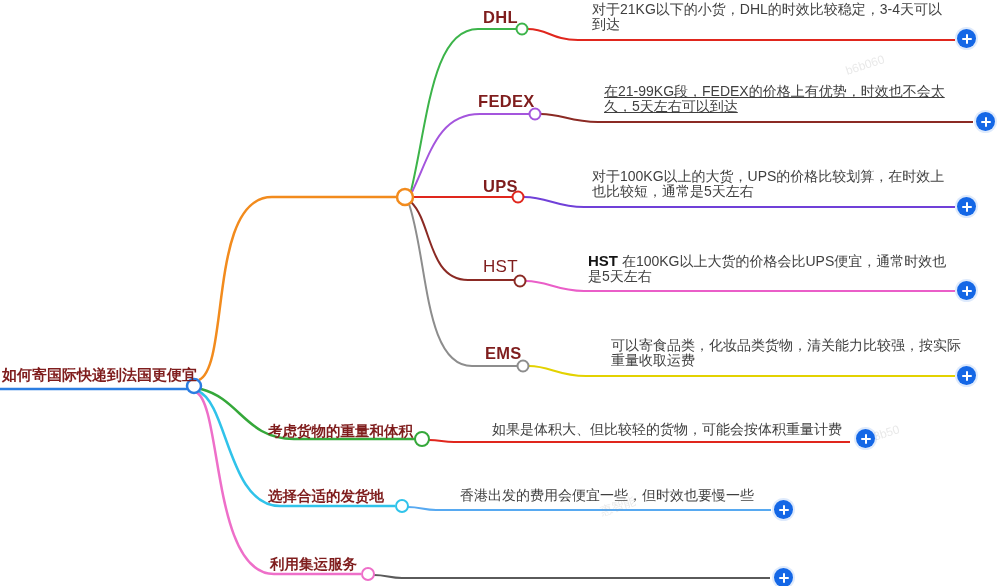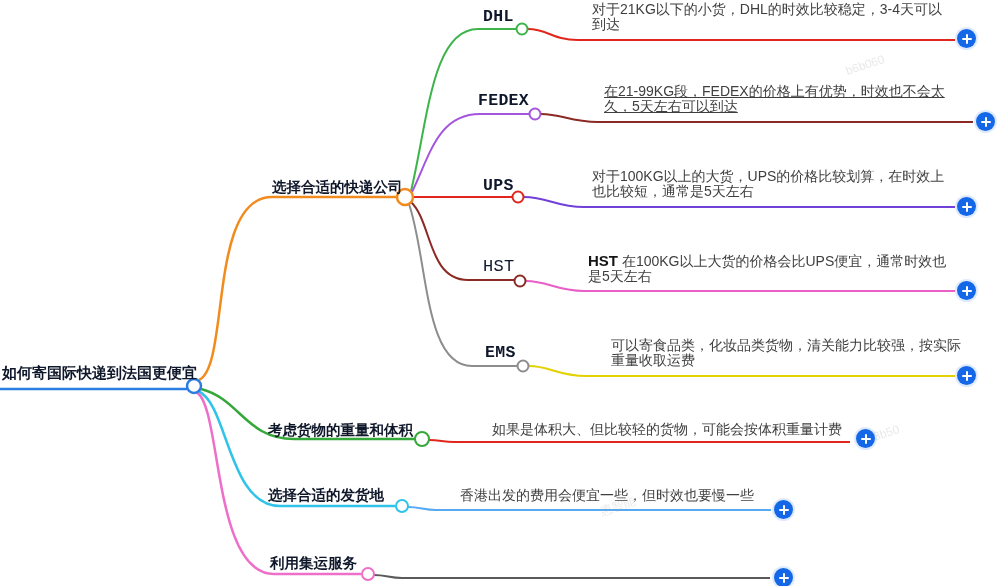--- a/index.html
+++ b/index.html
@@ -1,21 +1,21 @@
 <!DOCTYPE html>
 <html><head>
 <meta charset="utf-8">
 <style>
   html,body{margin:0;padding:0;background:#ffffff;}
   #canvas{
     position:relative;width:999px;height:586px;overflow:hidden;background:#ffffff;
     font-family:"Liberation Sans","DejaVu Sans",sans-serif;
   }
   #edges{position:absolute;left:0;top:0;z-index:1;}
-  .label{position:absolute;z-index:3;font-weight:bold;color:#0f172a;font-size:14.5px;white-space:nowrap;line-height:18px;cursor:default;font-family:Liberation Mono, monospace;}
+  .label{position:absolute;z-index:3;font-weight:bold;color:#7f1d1d;font-size:14.5px;white-space:nowrap;line-height:18px;cursor:default;}
   .latin{font-size:16.5px;letter-spacing:.3px;}
   .latin.regular{font-weight:400;font-size:17px;}
   .desc{position:absolute;z-index:3;font-size:14px;line-height:15px;color:#3f3f3f;white-space:pre-line;cursor:default;}
   .plus-btn{
     position:absolute;z-index:4;width:19px;height:19px;border-radius:50%;
     box-shadow:0 0 0 2px rgba(70,140,240,.18);cursor:pointer;
   }
   .plus-icon{position:absolute;left:0;top:0;width:100%;height:100%;display:block;}
   .plus-icon::before,.plus-icon::after{content:"";position:absolute;background:#ffffff;border-radius:1px;}
   .plus-icon::before{left:4.5px;top:8.5px;width:10px;height:2px;}
@@ -61,21 +61,20 @@
     <circle cx="422" cy="439" r="7" fill="#ffffff" stroke-width="2" stroke="#35a83a"></circle>
     <circle cx="402" cy="506" r="6" fill="#ffffff" stroke-width="2" stroke="#30c3ea"></circle>
     <circle cx="368" cy="574" r="6" fill="#ffffff" stroke-width="2" stroke="#ee6fc9"></circle>
   </svg>
 
   <span class="watermark" style="left:845px;top:58px;">b6b060</span>
   <span class="watermark" style="left:860px;top:428px;">b93b50</span>
   <span class="watermark" style="left:600px;top:498px;">惠智能</span>
 
   <div class="label" style="left:2px;top:366px;font-size:15px;text-align:center;">如何寄国际快递到法国更便宜</div>
-  <div class="label" style="left:272px;top:179px;">选择合适的快递公司</div>
   <div class="label" style="left:268px;top:422px;">考虑货物的重量和体积</div>
   <div class="label" style="left:268px;top:487px;">选择合适的发货地</div>
   <div class="label" style="left:270px;top:555px;">利用集运服务</div>
 
   <div class="label latin" style="left:483px;top:8px;">DHL</div>
   <div class="label latin" style="left:478px;top:92px;">FEDEX</div>
   <div class="label latin" style="left:483px;top:177px;">UPS</div>
   <div class="label latin regular" style="left:483px;top:258px;">HST</div>
   <div class="label latin" style="left:485px;top:344px;">EMS</div>
 

